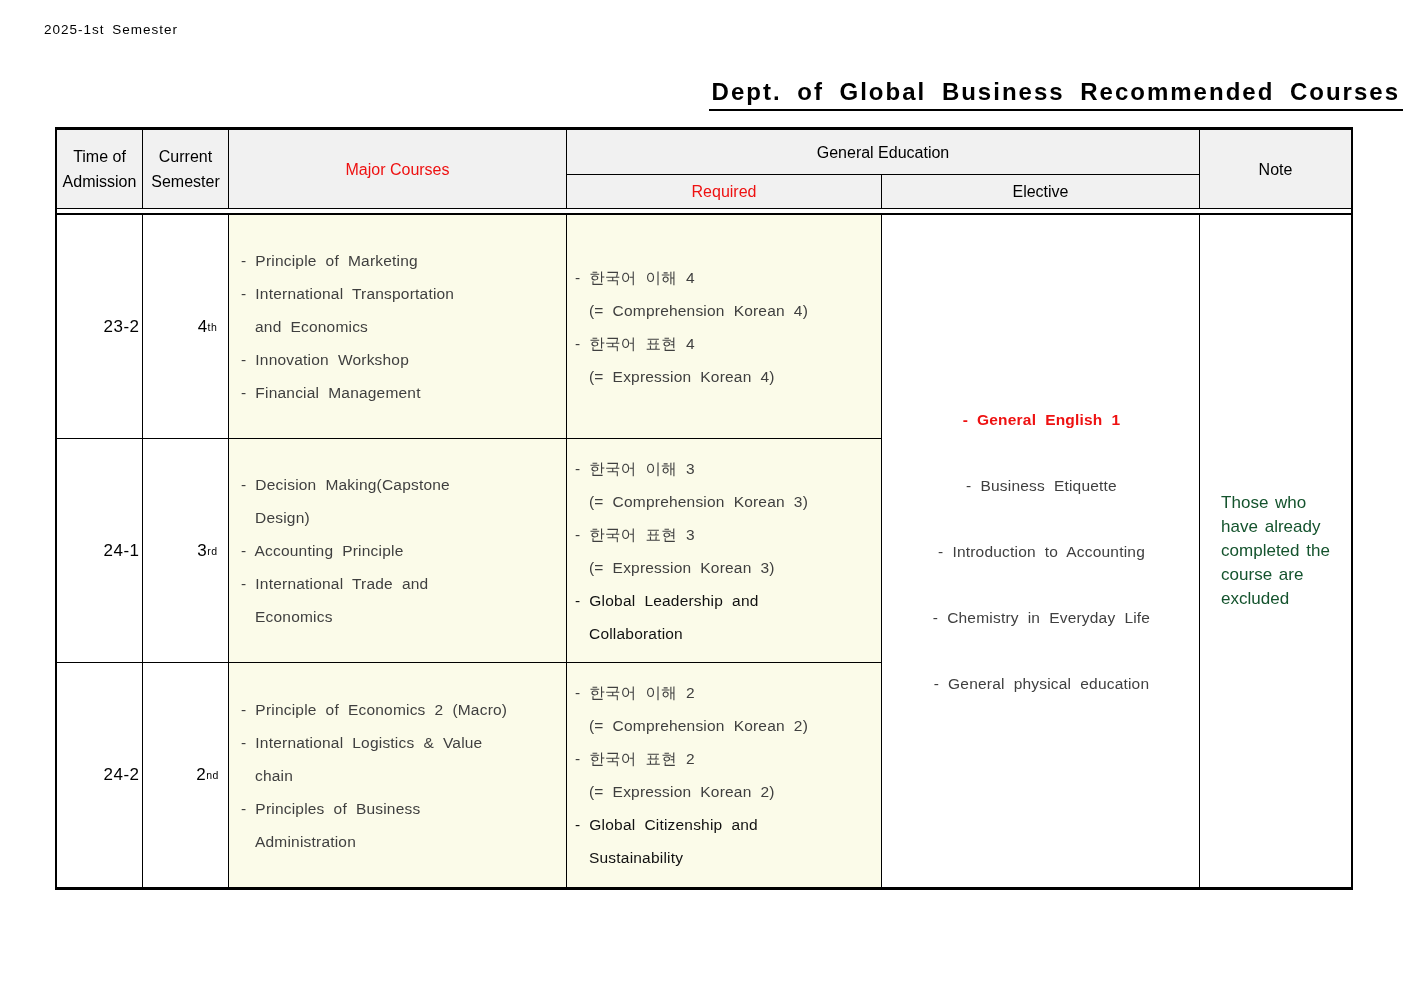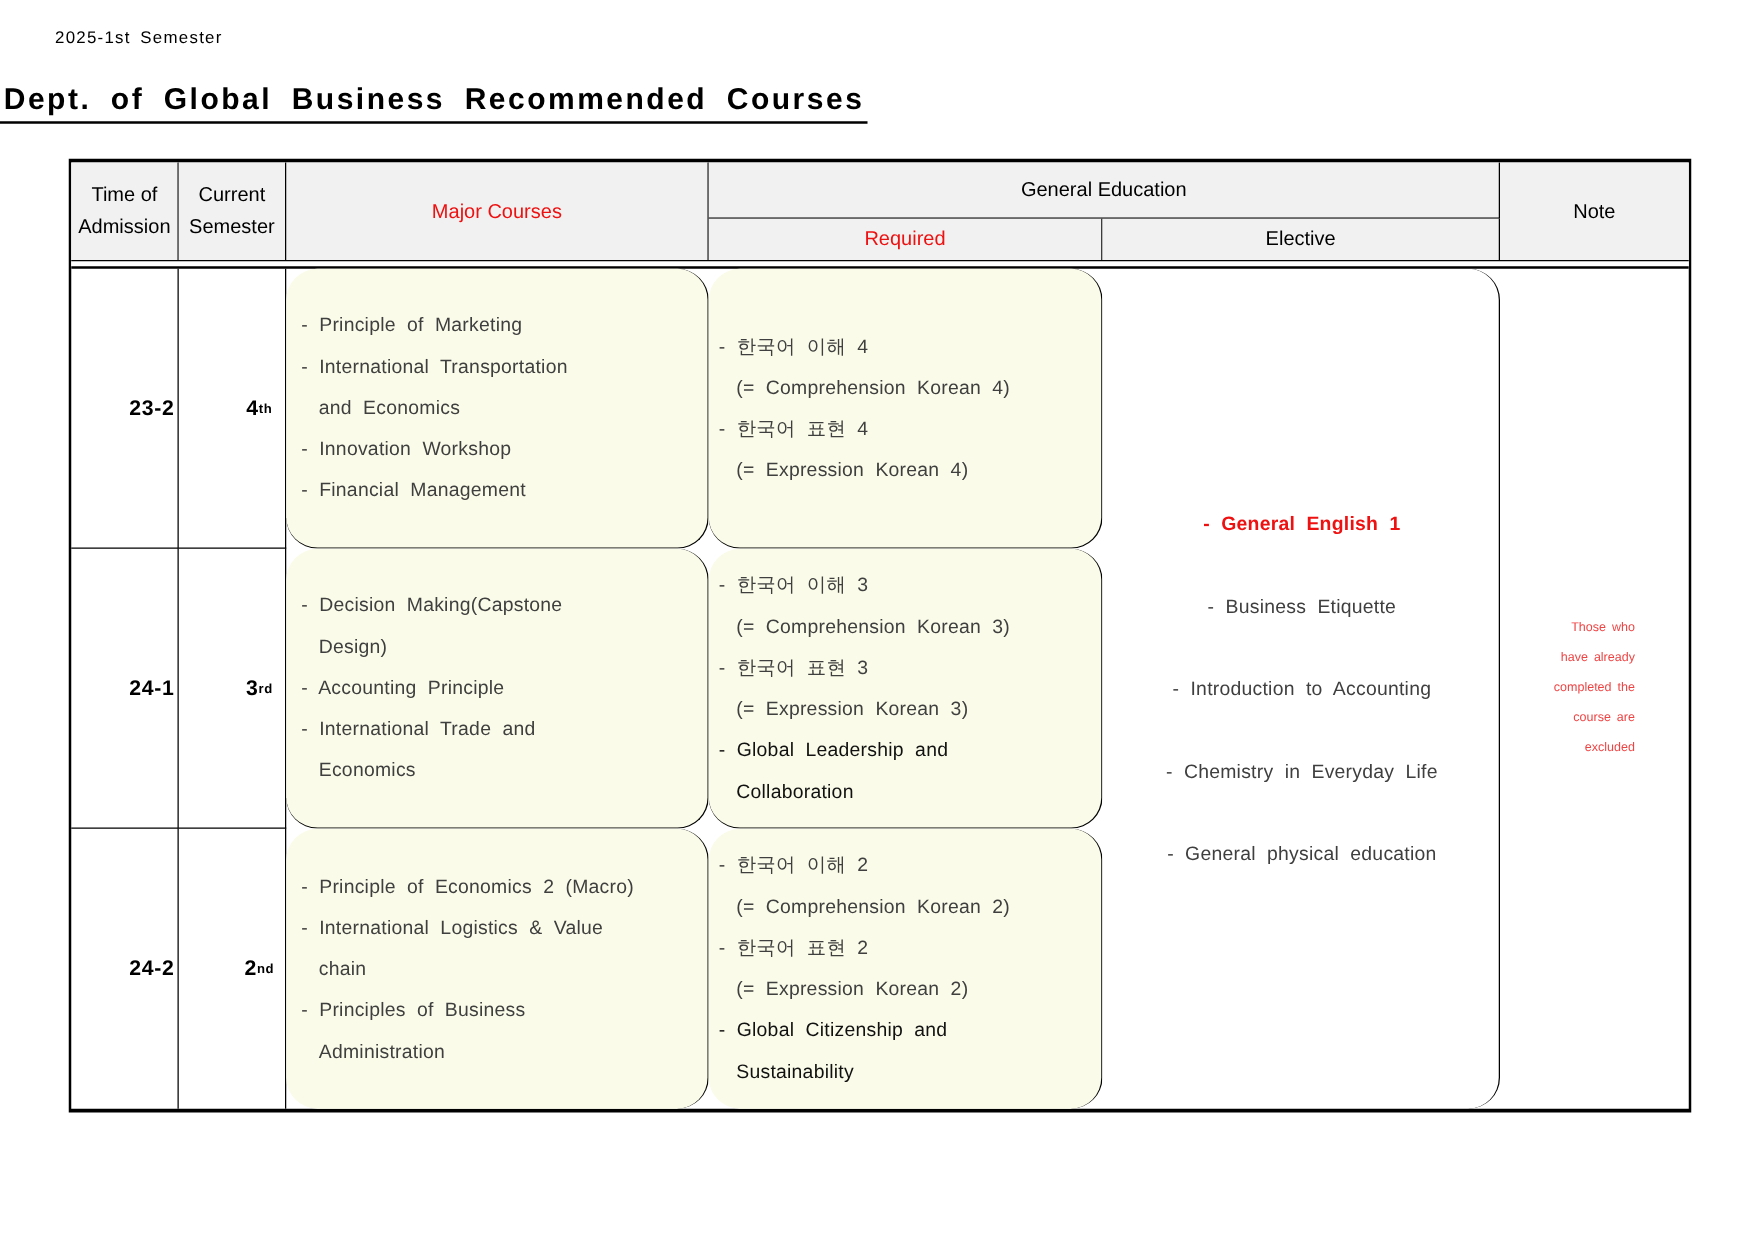--- a/index.html
+++ b/index.html
@@ -3,21 +3,21 @@
 <meta charset="utf-8">
 <style>
   * { margin:0; padding:0; box-sizing:border-box; }
   html,body { width:1403px; height:992px; background:#ffffff;
     font-family:"Liberation Sans","DejaVu Sans",sans-serif; color:#000; }
   .page { position:relative; width:1403px; height:992px; overflow:hidden; }
 
   .corner-label { position:absolute; left:44px; top:22px; font-size:13.5px;
     letter-spacing:1px; word-spacing:3px; color:#000; }
 
-  .title-wrap { position:absolute; left:0; top:66px; width:1403px; text-align:left; }
+  .title-wrap { position:absolute; left:0; top:78px; width:1403px; text-align:right; }
   .doc-title { display:inline-block; font-size:24px; font-weight:700;
     letter-spacing:2px; word-spacing:7px; padding:0 3px 3px 3px;
     border-bottom:2.5px solid #000; }
 
   .tbl { position:absolute; left:55px; top:127px;
     display:grid;
     grid-template-columns:86px 86px 338px 315px 318px 151px;
     grid-template-rows:45px 33px 7px 224px 224px 224px;
     border:solid #000; border-width:3px 2px 3px 2px; background:#fff; }
 
@@ -42,35 +42,35 @@
   .a-th-note{ grid-area:1/6/3/7; border-right:none; }
 
   
   .a-adm0{grid-area:4/1/5/2}.a-sem0{grid-area:4/2/5/3}.a-maj0{grid-area:4/3/5/4}.a-req0{grid-area:4/4/5/5}
   .a-adm1{grid-area:5/1/6/2}.a-sem1{grid-area:5/2/6/3}.a-maj1{grid-area:5/3/6/4}.a-req1{grid-area:5/4/6/5}
   .a-adm2{grid-area:6/1/7/2}.a-sem2{grid-area:6/2/7/3}.a-maj2{grid-area:6/3/7/4}.a-req2{grid-area:6/4/7/5}
   .a-ele { grid-area:4/5/7/6;align-items:center; }
   .a-note{ grid-area:4/6/7/7; border-right:none; }
 
   .val { align-items:center; justify-content:center; font-size:17px;
-    font-weight:700; letter-spacing:0.5px;padding-left:44px; }
+    font-weight:400; letter-spacing:0.5px;padding-left:44px; }
   .val sup { font-size:10.5px; vertical-align:super; line-height:0; }
 
   .list { flex-direction:column; justify-content:center;
     font-size:15.5px; line-height:33px; color:#3f3f3f;
-    word-spacing:4.5px; letter-spacing:0.2px;border-radius:25px; }
+    word-spacing:4.5px; letter-spacing:0.2px; }
   .list.maj { padding-left:12px; padding-right:8px; }
   .list.req { padding-left:8px;  padding-right:6px; }
   .list.ele { padding-left:8px;  padding-right:6px; row-gap:33px; }
   .item { padding-left:14px; text-indent:-14px; white-space:pre-line; }
   .item.b { font-weight:400; color:#111; }
   .item.r { color:#ee1111; font-weight:700; }
 
-  .note-cell { align-items:center; justify-content:center; text-align:right;
-    font-size:10px; line-height:24px; color:#ef4444; white-space:pre-line;
+  .note-cell { align-items:center; justify-content:center; text-align:left;
+    font-size:17px; line-height:24px; color:#14532d; white-space:pre-line;
     word-spacing:2px; }
 </style>
 </head>
 <body>
 
 <div class="page">
 
   <div class="corner-label">2025-1st Semester</div>
 
   <div class="title-wrap">

